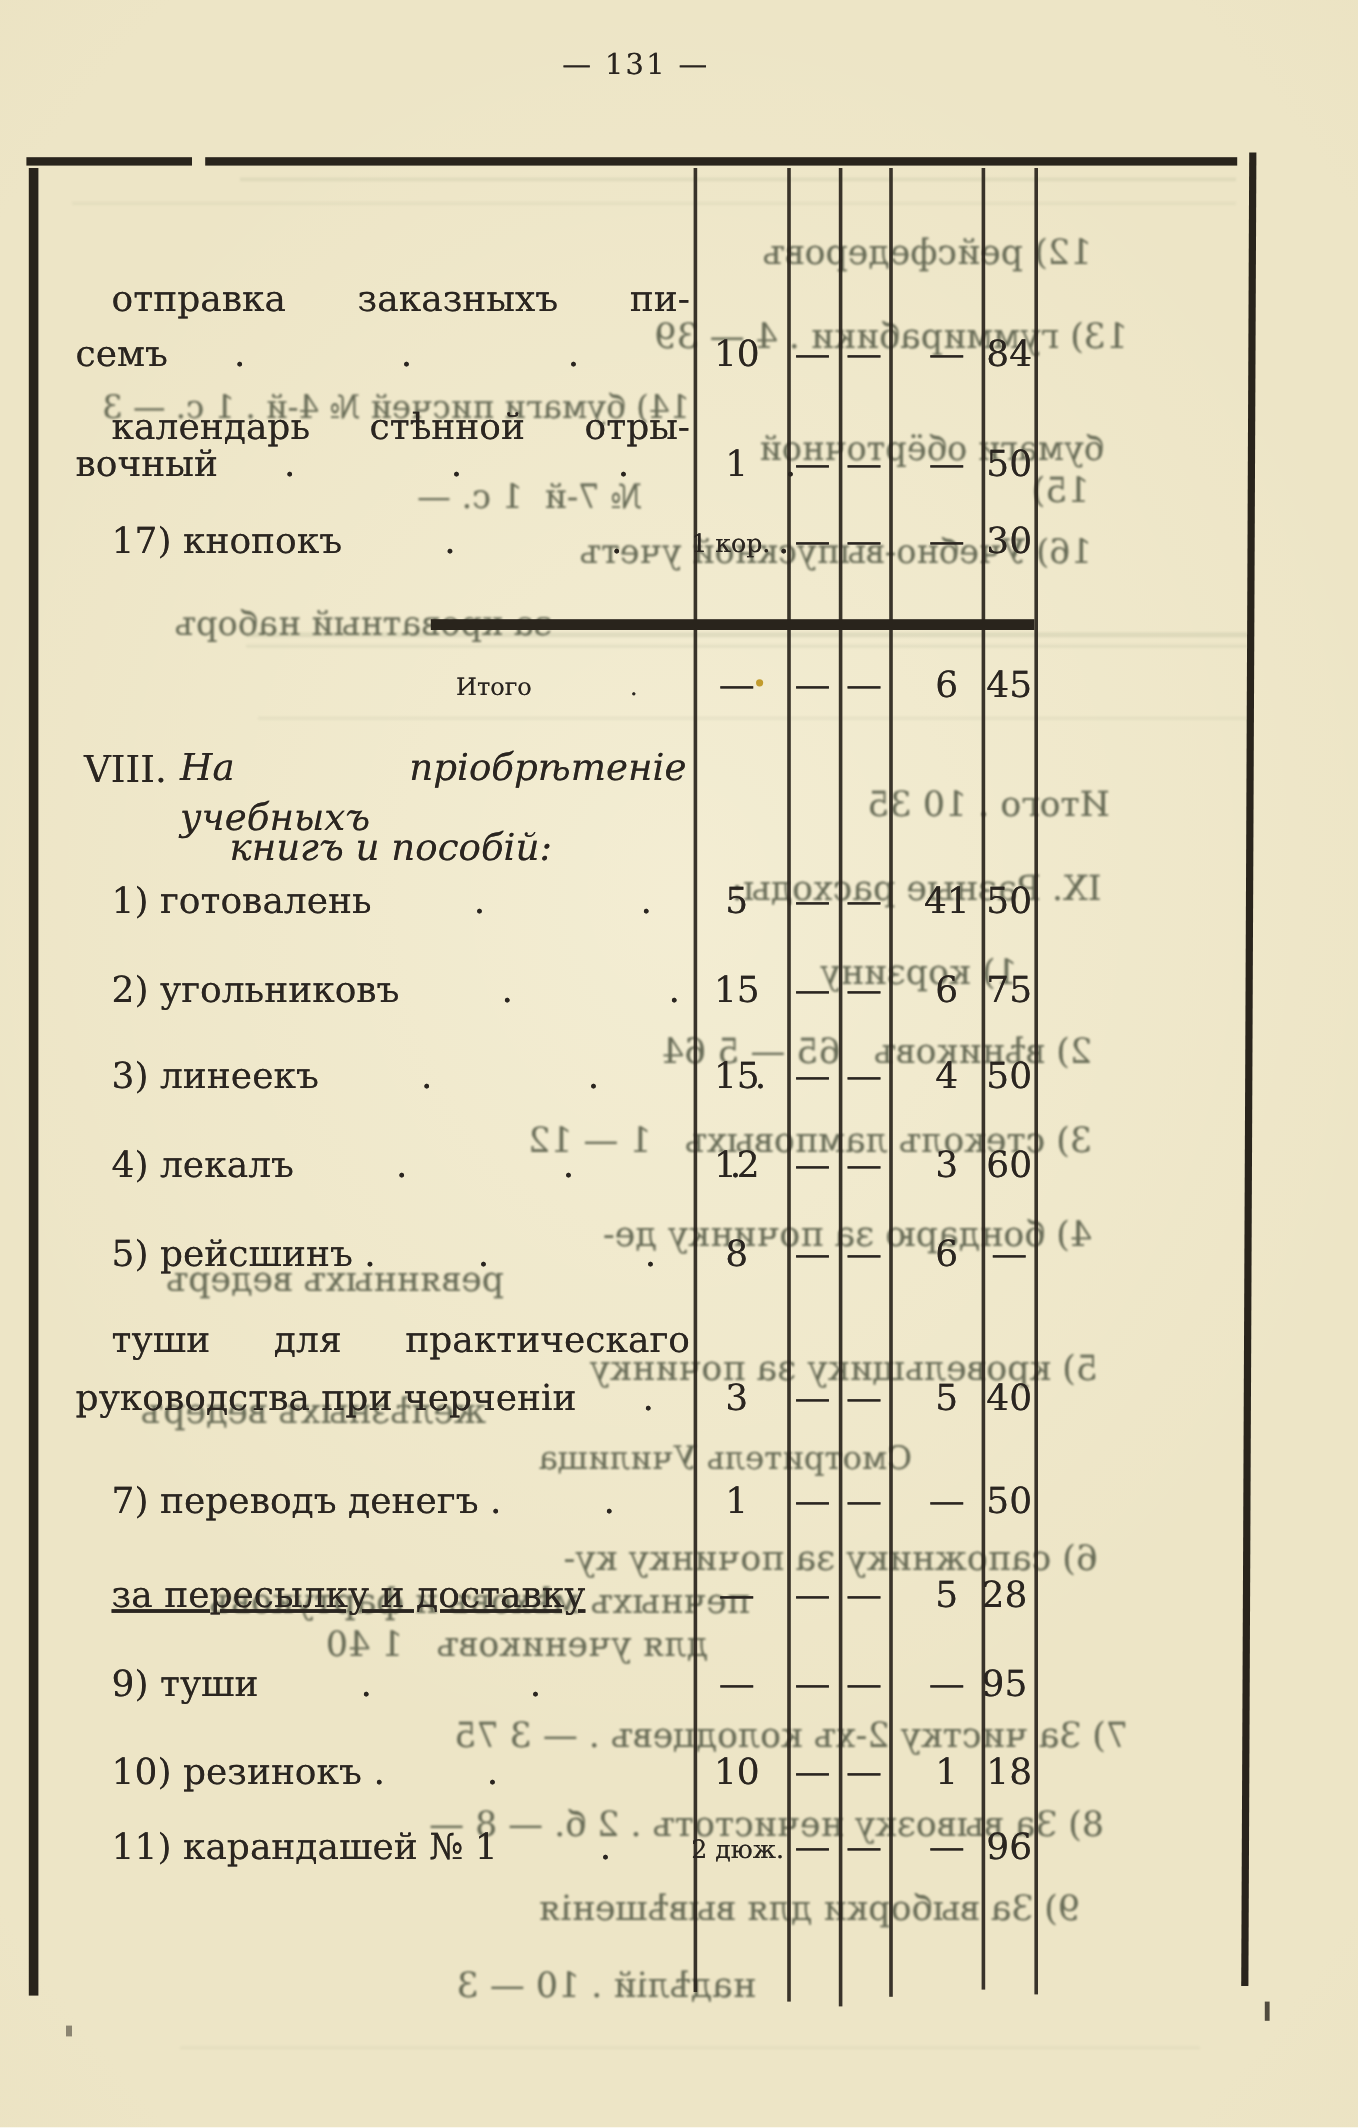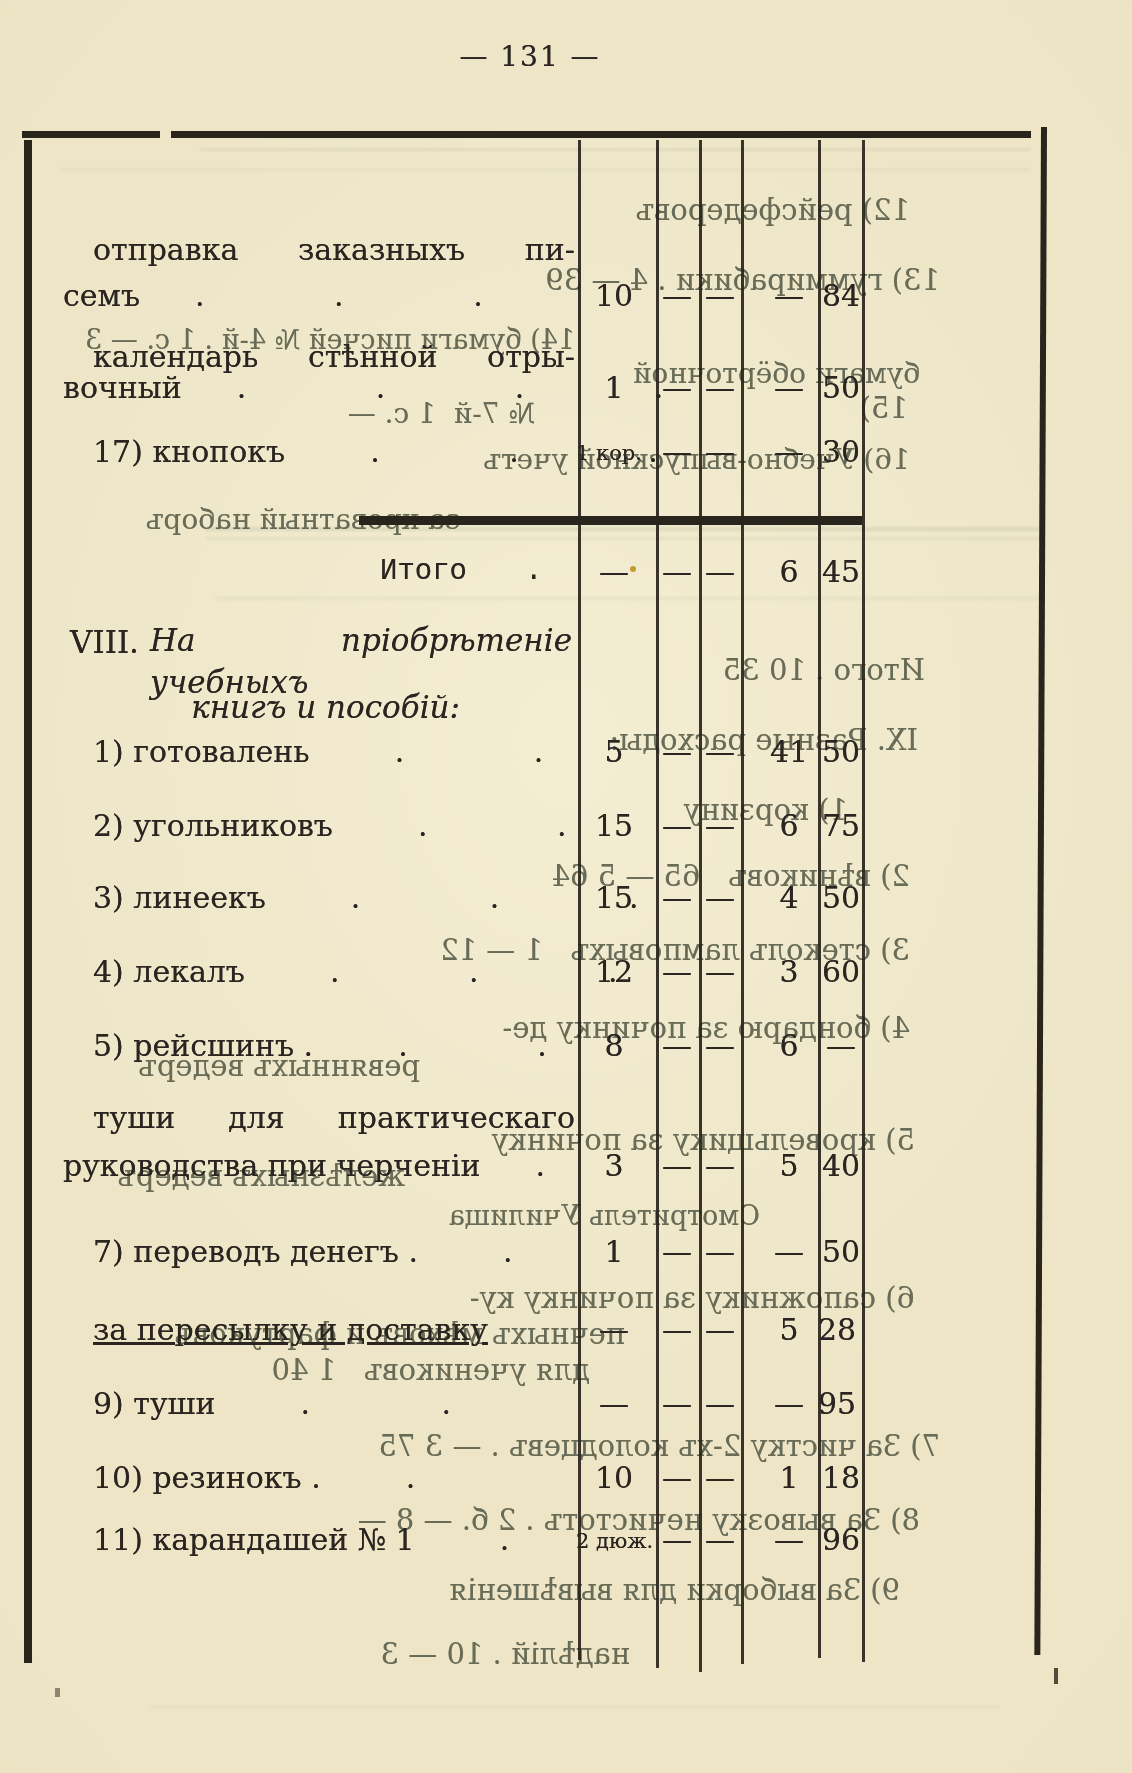--- a/index.html
+++ b/index.html
@@ -4,35 +4,35 @@
 <style>
   html,body{margin:0;padding:0;}
   .page{
     position:relative; width:1132px; height:1773px; overflow:hidden;
     font-family:"DejaVu Serif", serif; color:#2a2520;
     background:
       radial-gradient(ellipse 90% 70% at 50% 42%, rgba(255,252,235,0.35), rgba(0,0,0,0) 60%),
       radial-gradient(ellipse 120% 110% at 50% 50%, #ede5c6 55%, #e4d9b5 100%);
   }
   .abs{position:absolute;}
-  .pageno{left:0; top:40px; width:1060px; text-align:center; font-size:28px; letter-spacing:2px;}
+  .pageno{left:0; top:40px; width:1060px; text-align:center; font-size:24px; letter-spacing:2px;}
   
   .hrule{background:#29241c; height:7px;}
   .vline{background:rgba(41,36,28,0.92); width:3px;}
   .border-left{left:24px; top:140px; width:8px; height:1523px; background:#29241c;}
   .border-right{left:1041px; top:127px; width:6px; height:1528px; background:#29241c; transform:rotate(0.25deg); transform-origin:top;}
   .midrule{left:359px; top:516px; width:503px; height:9px; background:#29241c;}
   
   .rline{left:63px; width:512px; font-size:30px; line-height:42px; white-space:nowrap;}
   .rline.indent{text-indent:30px;}
   .rline.just{white-space:normal; text-align:justify; text-align-last:justify;}
   .dots{display:inline-block; margin-left:55px; word-spacing:118px; letter-spacing:1px;}
   .cell{font-size:30px; line-height:42px; text-align:center;}
   .cell.small{font-size:21px; line-height:30px; text-align:left;}
-  .total-label{font-size:29px; line-height:42px;font-family:Liberation Mono, monospace;}
+  .total-label{font-size:20px; line-height:42px;}
   
   .h8{font-size:31px; line-height:42px; font-style:italic;}
   .h8num{font-style:normal;}
   .h8l1{text-align:justify; text-align-last:justify;}
   .h8l2{text-align:right;margin-top:25px;}
   
   .ghost{
     color:rgba(122,138,104,0.42); filter:blur(0.7px);
     transform:scaleX(-1); white-space:pre; overflow:hidden;
     font-size:29px; line-height:36px;

